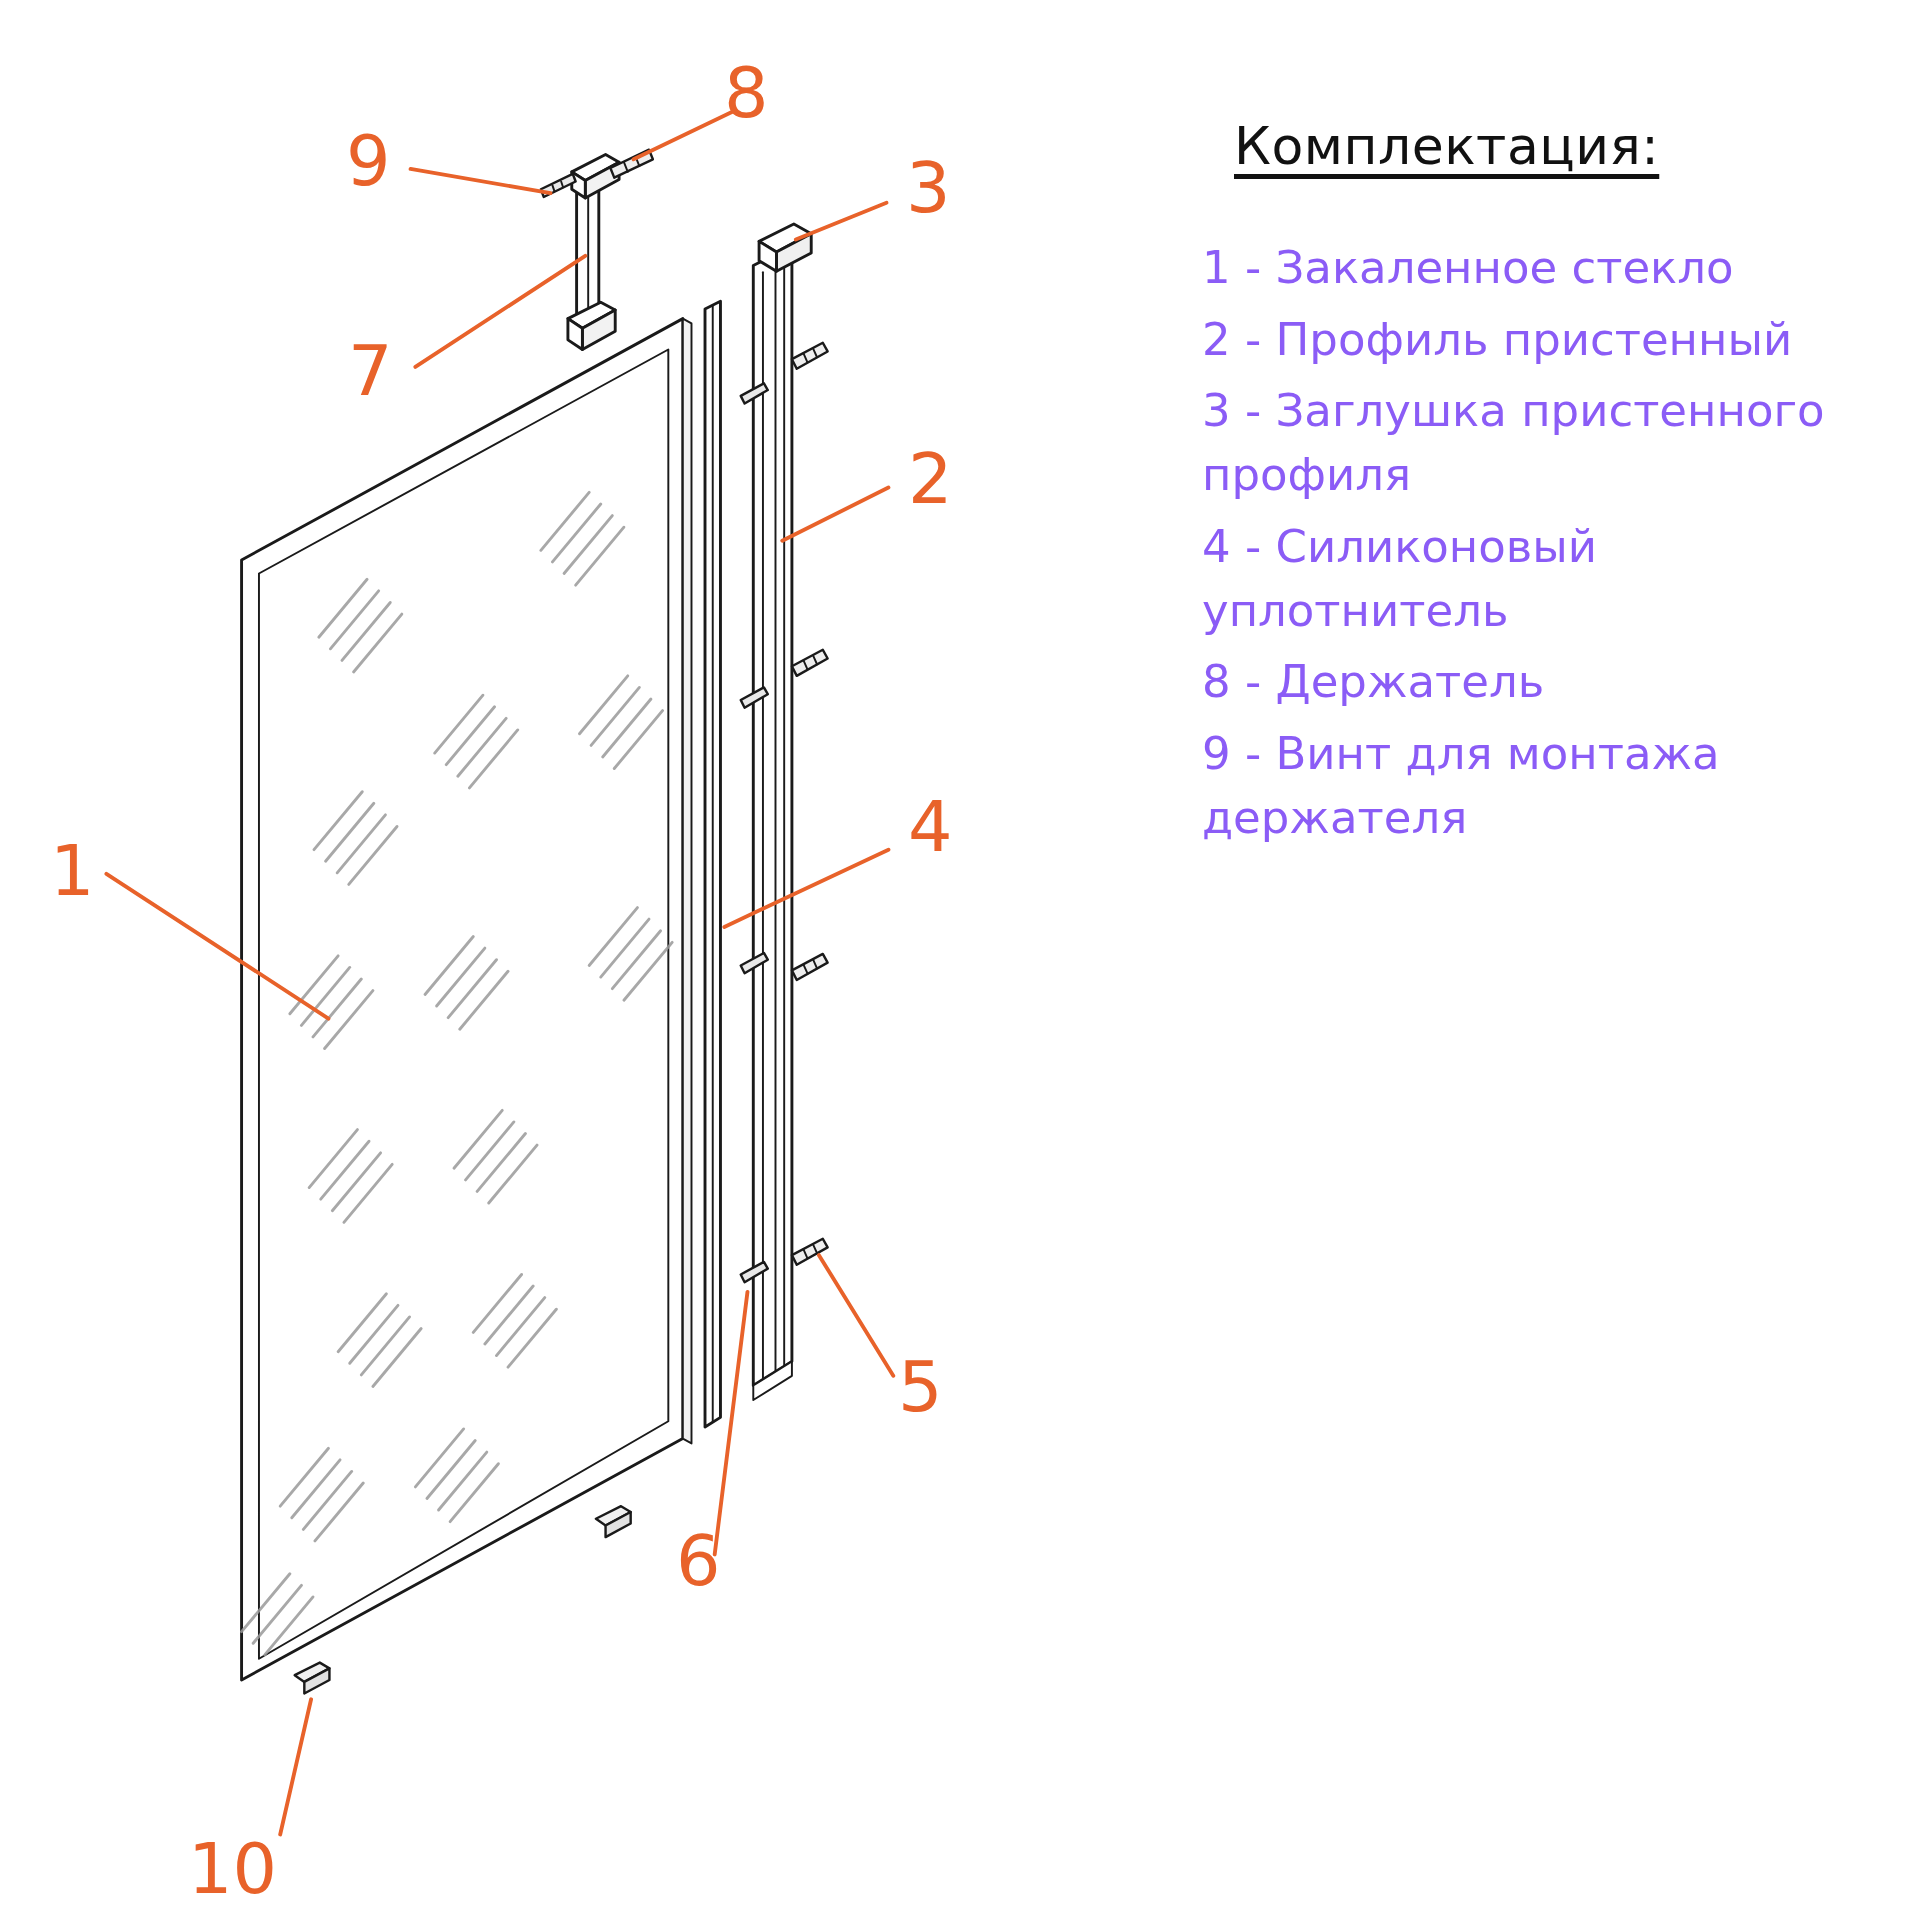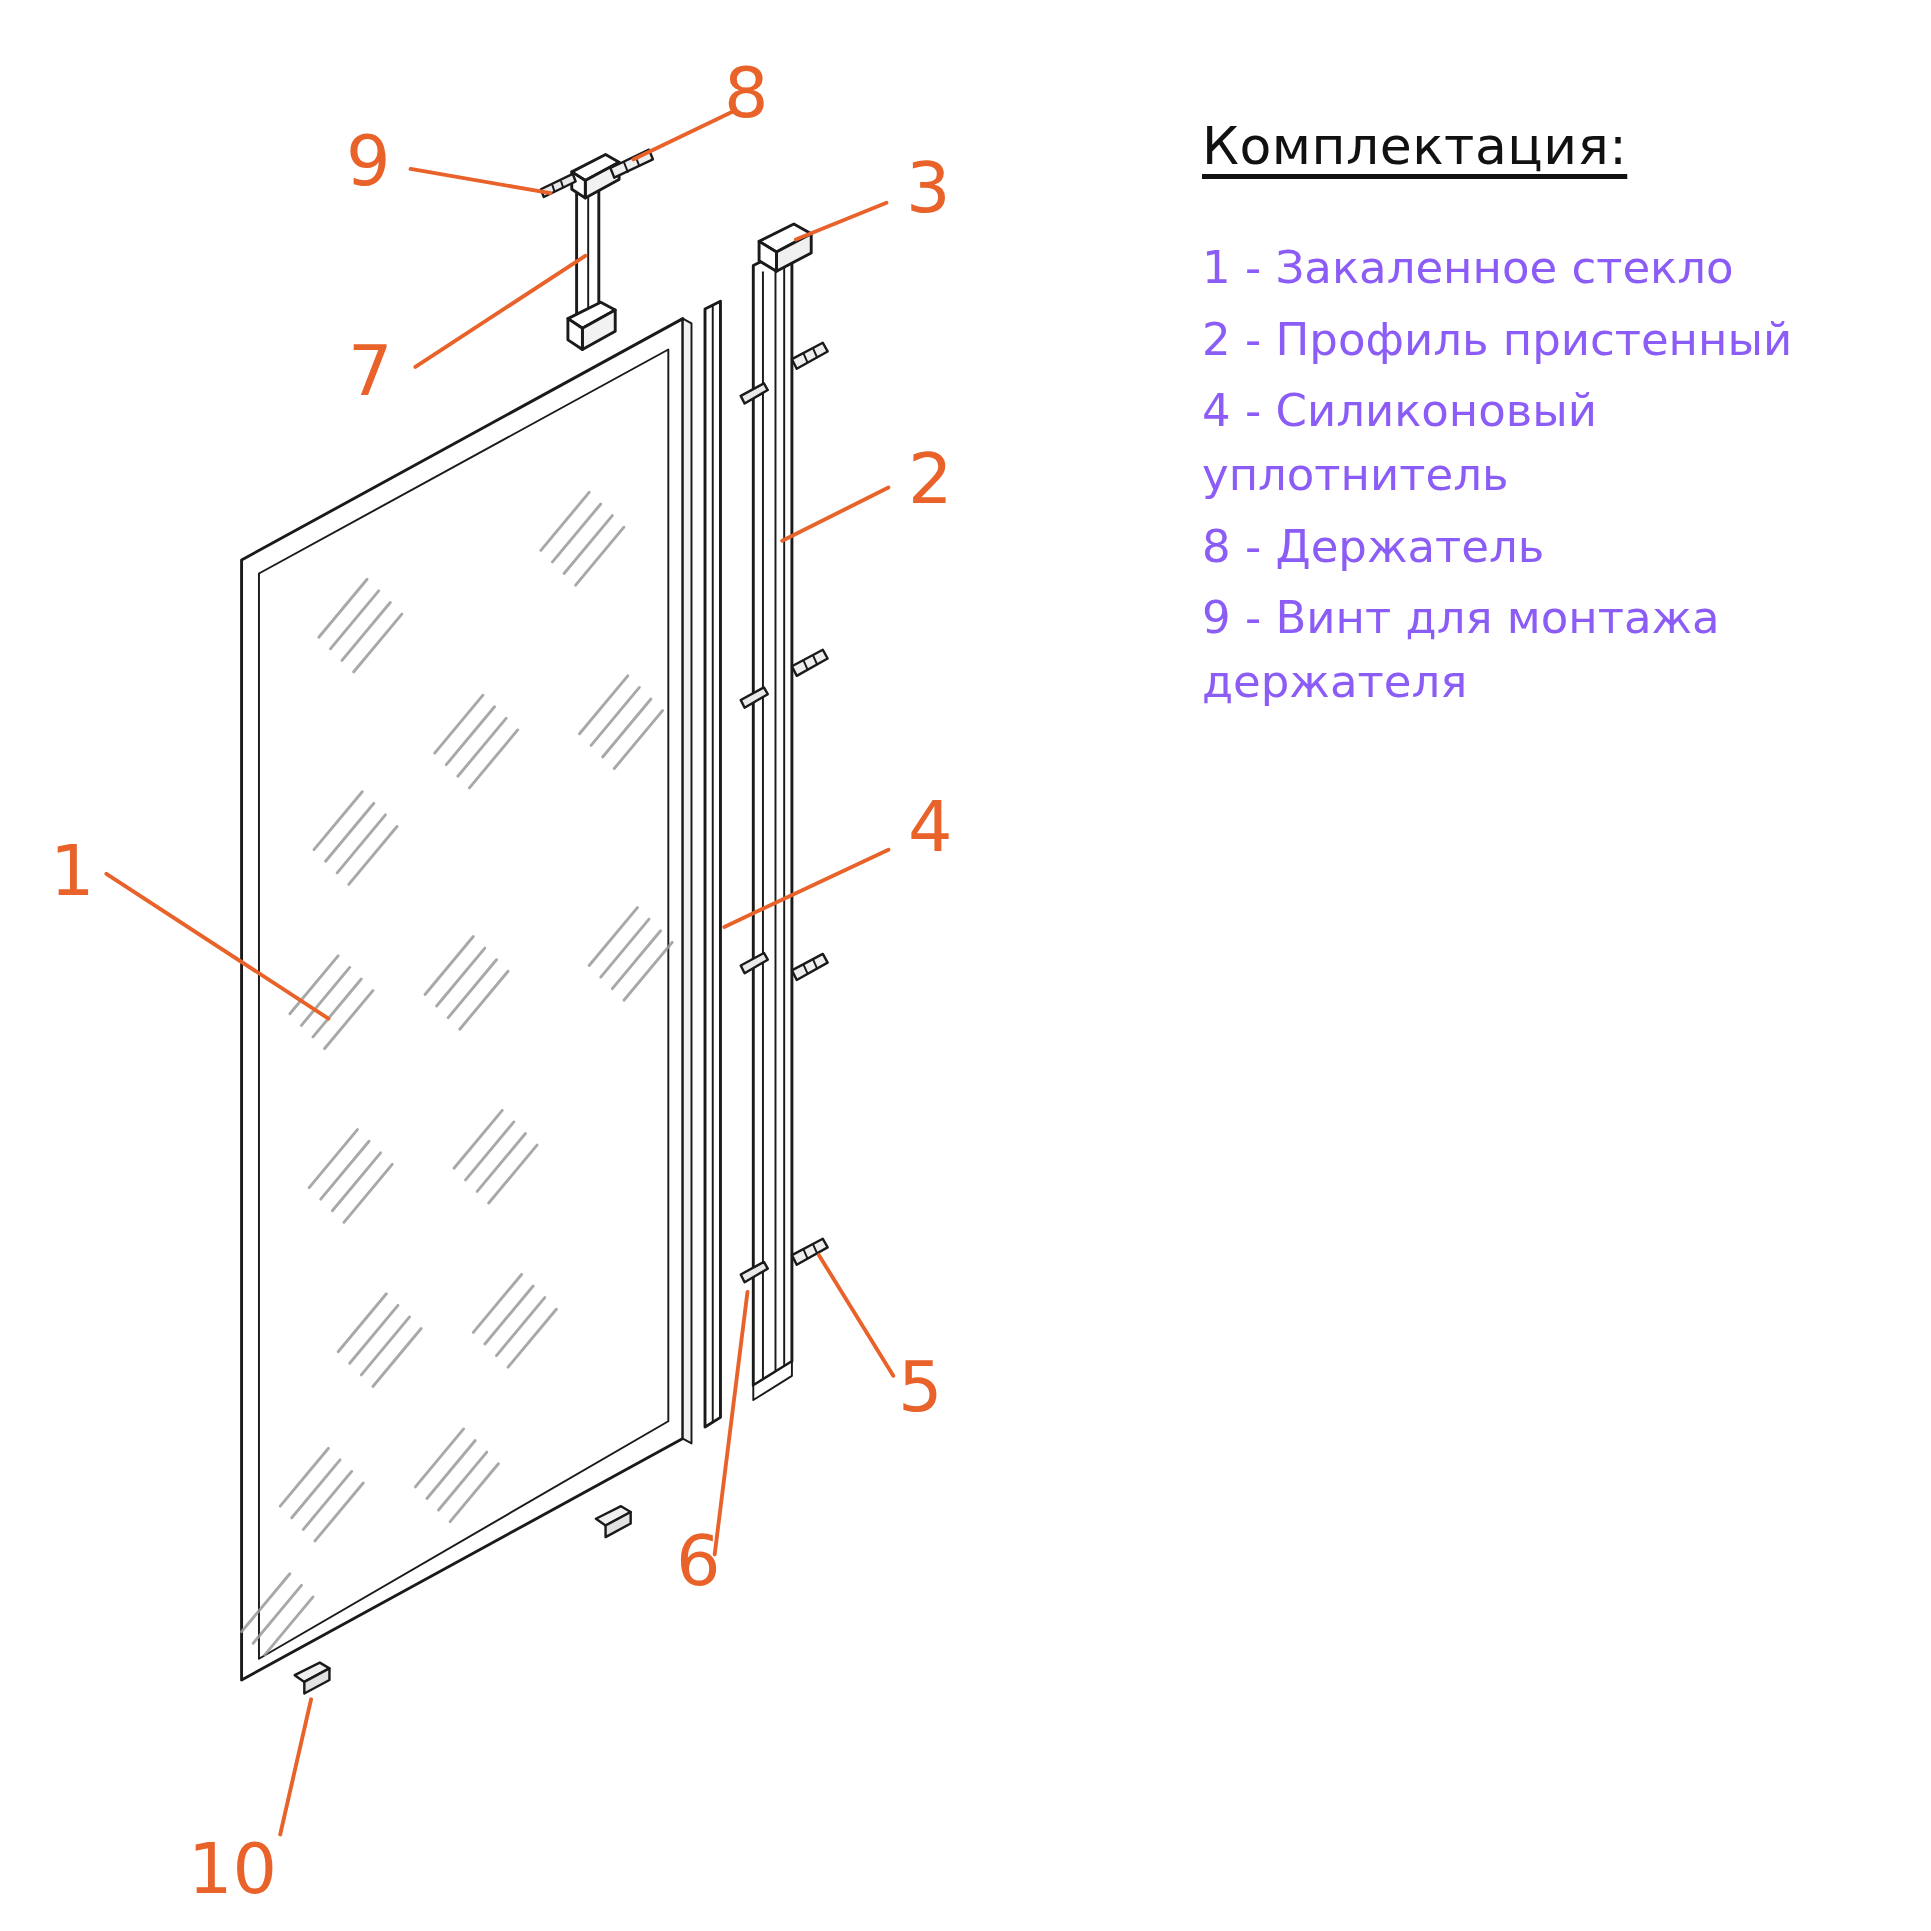--- a/index.html
+++ b/index.html
@@ -39,20 +39,21 @@
     width: 705px;
   }
   #legend-title {
     font-size: 52px;
     color: #111111;
     text-decoration: underline;
     text-underline-offset: 9.7px;
     letter-spacing: 0.5px;
     margin-bottom: 60px;
     white-space: nowrap;
+    margin-left: 32px;
   }
   .legend-list {
     list-style: none;
     margin: 0;
     padding: 0;
   }
   .legend-item {
     font-size: 45px;
     line-height: 1.42;
     color: #8b5cf6;
@@ -284,20 +285,21 @@
     <div class="callout" style="left:724px; top:58px;">8</div>
     <div class="callout" style="left:346px; top:126px;">9</div>
     <div class="callout" style="left:188px; top:1806px;margin-top:28px;">10</div>
   </div>
 
   <div id="legend">
     <div id="legend-title">Комплектация:</div>
     <ul class="legend-list">
       <li class="legend-item">1 - Закаленное стекло</li>
       <li class="legend-item">2 - Профиль пристенный</li>
+      <li class="legend-item">3 - Заглушка пристенного профиля</li>
       <li class="legend-item">4 - Силиконовый уплотнитель</li>
       <li class="legend-item">8 - Держатель</li>
       <li class="legend-item">9 - Винт для монтажа держателя</li>
     </ul>
   </div>
 
 </div>
 
 
 </body></html>

